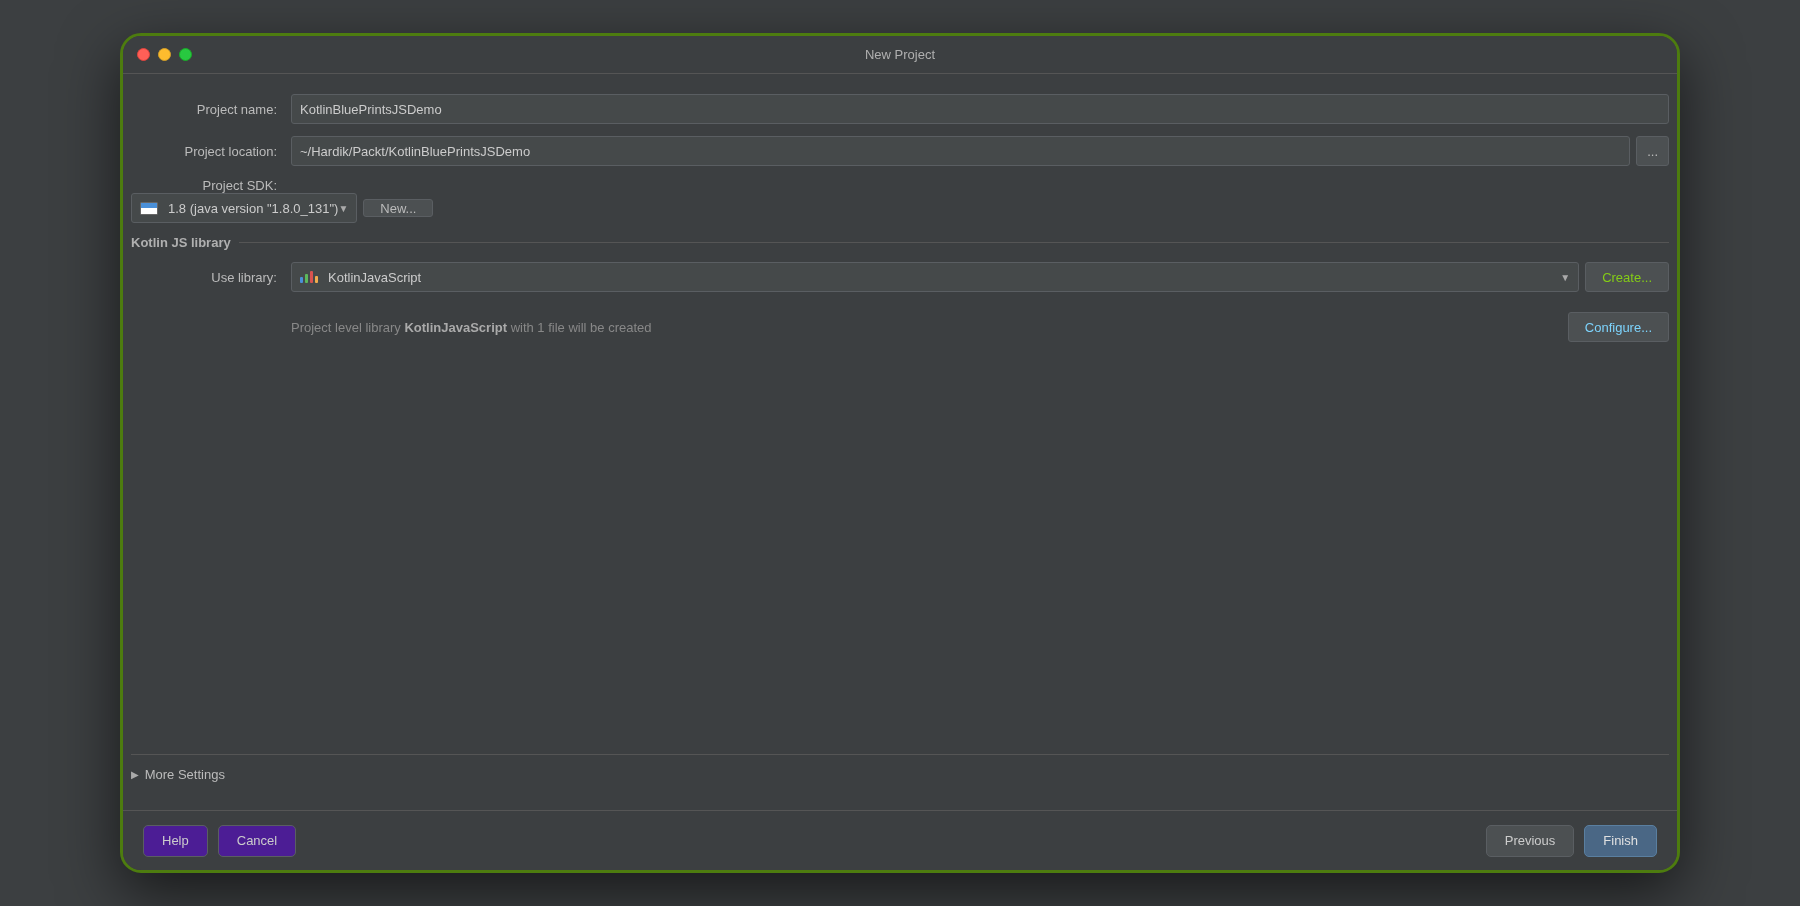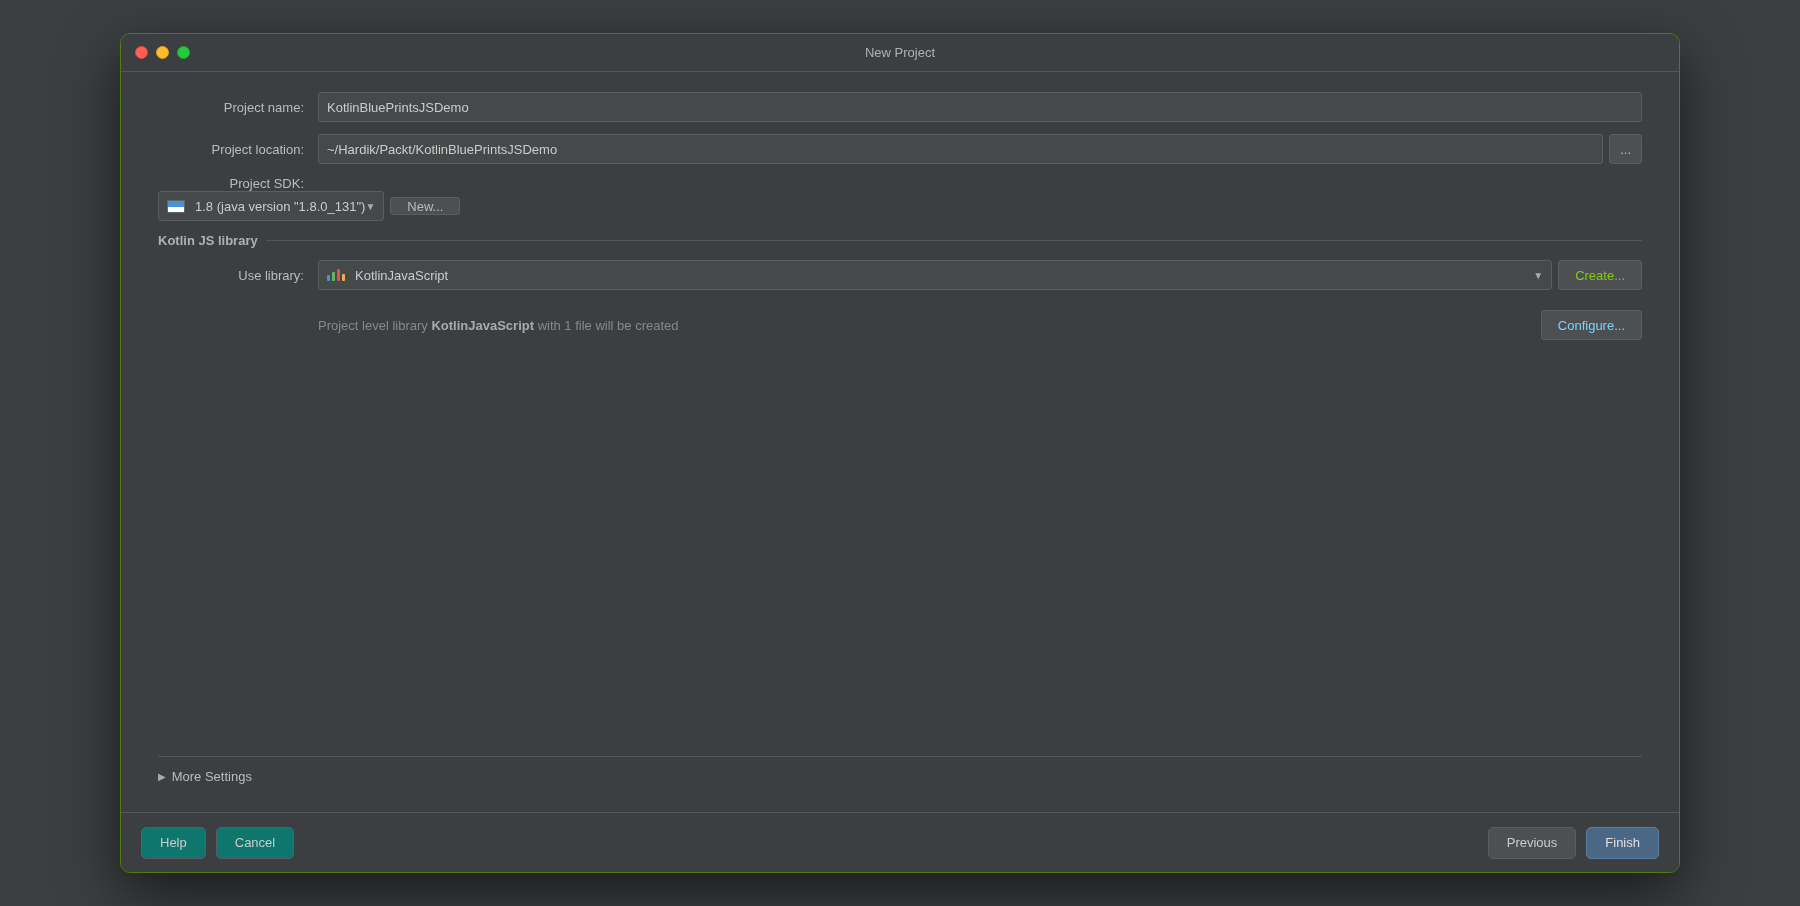--- a/index.html
+++ b/index.html
@@ -15,26 +15,26 @@
       background: #3c3f41;
       display: flex;
       justify-content: center;
       align-items: center;
     }
 
     .window {
       width: 1560px;
       height: 840px;
       background: #3c3f41;
-      border-radius: 10px;
+      border-radius: 21px;
       box-shadow: 0 20px 60px rgba(0,0,0,0.6);
       display: flex;
       flex-direction: column;
       overflow: hidden;
-      border: 1px solid #4d7c0f;
+      border: 3px solid #4d7c0f;
     }
 
     .title-bar {
       height: 38px;
       background: #3c3f41;
       display: flex;
       align-items: center;
       justify-content: center;
       position: relative;
       border-bottom: 1px solid #555;
@@ -60,21 +60,21 @@
     .tl-maximize { background: #28c840; border: 1px solid #1aab29; }
 
     .title-bar-text {
       color: #b0b0b0;
       font-size: 13px;
       font-weight: 400;
     }
 
     .content {
       flex: 1;
-      padding: 20px 37px;
+      padding: 20px 8px;
       display: flex;
       flex-direction: column;
       overflow: hidden;
     }
 
     .form-row {
       display: flex;
       align-items: center;
       margin-bottom: 12px;
     }
@@ -325,21 +325,21 @@
 
     .footer-right {
       margin-left: auto;
       display: flex;
       gap: 10px;
     }
 
     .btn-help, .btn-cancel {
       height: 32px;
       padding: 0 18px;
-      background: #0f766e;
+      background: #4c1d95;
       border: 1px solid #5a5e62;
       border-radius: 5px;
       color: #ccc;
       font-size: 13px;
       cursor: pointer;
     }
 
     .btn-previous {
       height: 32px;
       padding: 0 18px;

